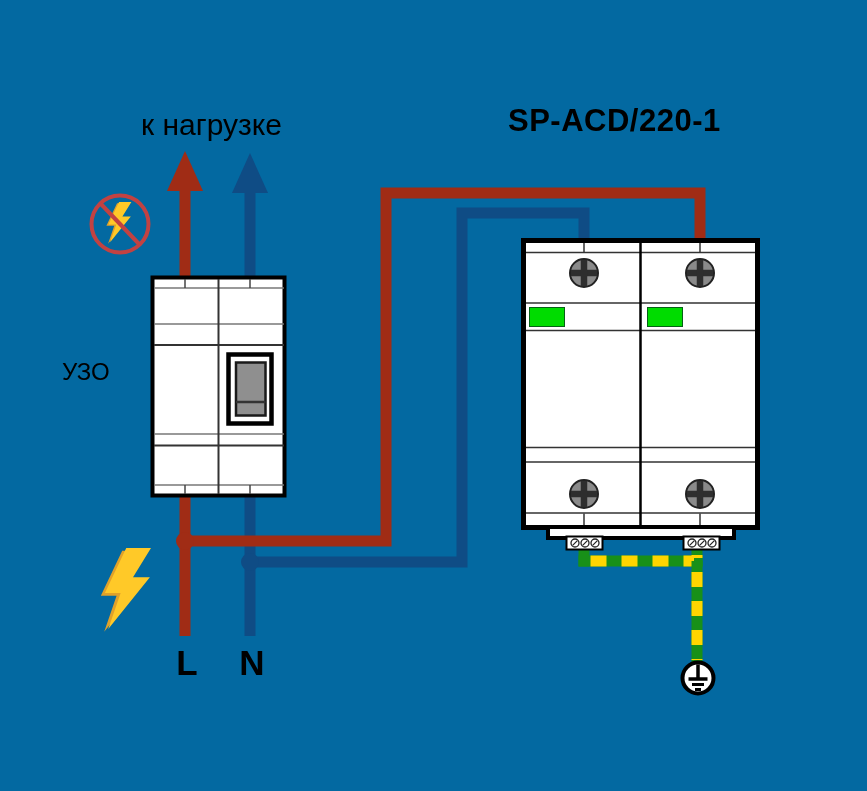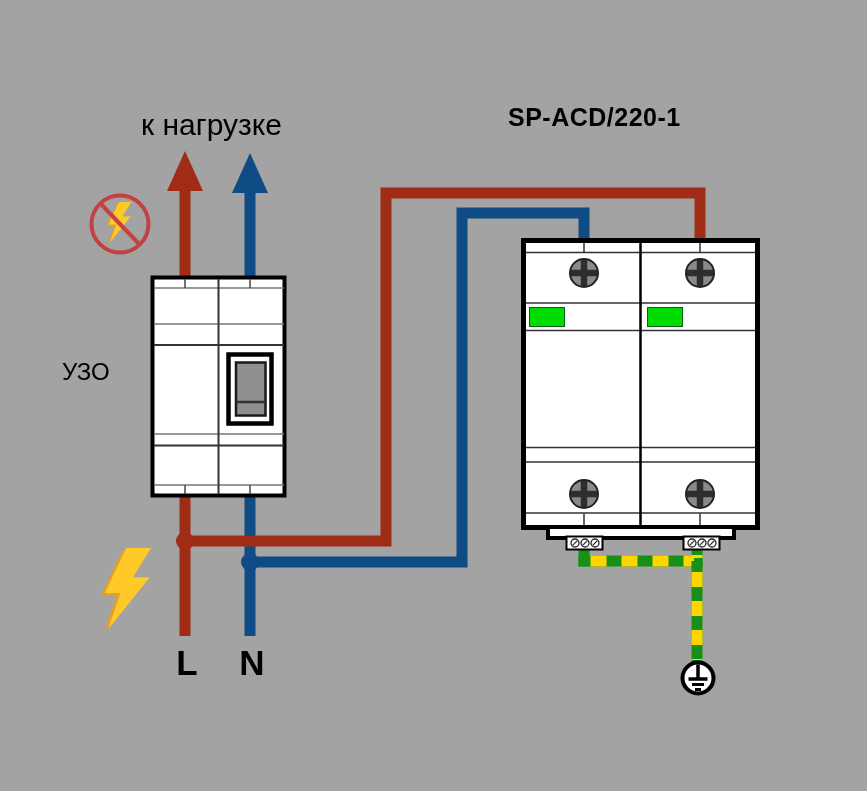--- a/index.html
+++ b/index.html
@@ -1,22 +1,22 @@
 <!DOCTYPE html>
 <html style="--phase-wire: #A02C15; --neutral-wire: #0F4C85; --ground-green: #189018; --ground-yellow: #FFD500; --indicator-green: #00DC00; --screw-gray: #8A8A8A; --switch-gray: #8F8F8F; --bolt-yellow: #FFC928; --bolt-edge: #E0A12A; --prohibition-red: #C24242;"><head>
 <meta charset="utf-8">
 <style>
   html,body{margin:0;padding:0;background:#fff;}
   .canvas{
-    position:relative;width:867px;height:791px;background:#a3a3a3;
+    position:relative;width:867px;height:791px;background:#0369a1;
     font-family:"Liberation Sans",sans-serif;color:#000;overflow:hidden;
   }
   .lbl{position:absolute;white-space:nowrap;line-height:1;}
   .lbl-load{left:141px;top:110px;font-size:30px;}
-  .lbl-title{left:508px;top:105px;font-size:25px;font-weight:700;letter-spacing:.5px;}
+  .lbl-title{left:508px;top:105px;font-size:31px;font-weight:700;letter-spacing:.5px;}
   .lbl-rcd{left:62px;top:360px;font-size:24px;}
   .lbl-L{left:171px;top:645px;width:32px;text-align:center;font-size:35px;font-weight:700;}
   .lbl-N{left:236px;top:645px;width:32px;text-align:center;font-size:35px;font-weight:700;}
   svg.diagram{position:absolute;left:0;top:0;width:867px;height:791px;}
   .w-phase{stroke:var(--phase-wire,#A02C15);}
   .f-phase{fill:var(--phase-wire,#A02C15);}
   .w-neutral{stroke:var(--neutral-wire,#0F4C85);}
   .f-neutral{fill:var(--neutral-wire,#0F4C85);}
   .w-green{stroke:var(--ground-green,#189018);}
   .w-yellow{stroke:var(--ground-yellow,#FFD500);}

